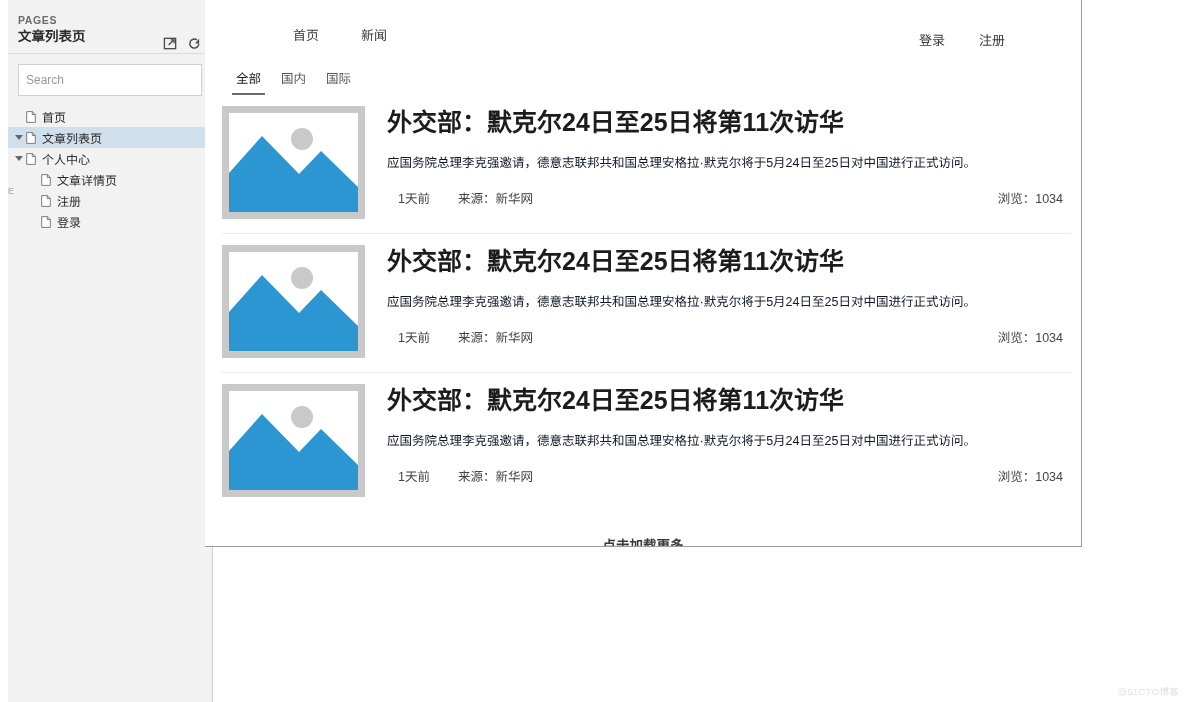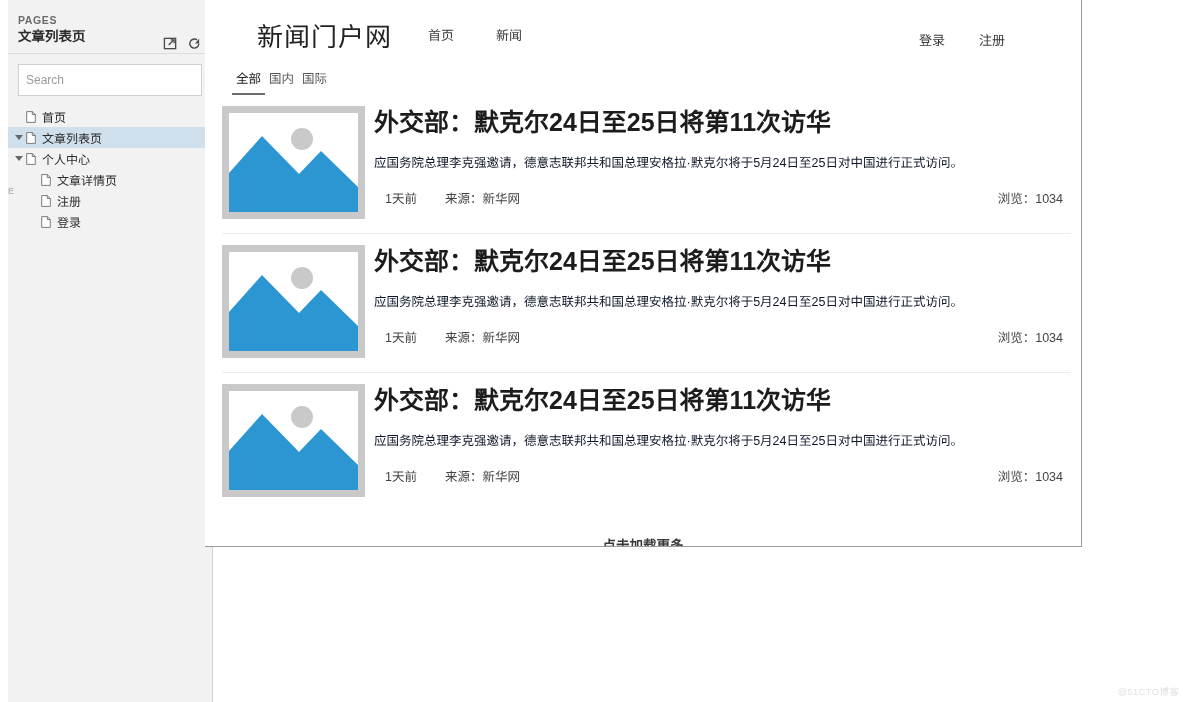--- a/index.html
+++ b/index.html
@@ -176,21 +176,21 @@
   #auth-nav .auth-item {
     font-size: 13px;
     color: #3a3a3a;
     cursor: pointer;
     white-space: nowrap;
   }
 
   
   #tabs {
     display: flex;
-    gap: 0;
+    gap: 12px;
     padding-left: 27px;
     margin-top: -2px;
   }
   .tab {
     font-size: 12.5px;
     color: #555;
     padding: 2px 4px 6px 4px;
     cursor: pointer;
     white-space: nowrap;
     border-bottom: 2px solid transparent;
@@ -228,21 +228,21 @@
     width: 100%;
     height: 100%;
     background: #ffffff;
     position: relative;
     overflow: hidden;
   }
   .thumb-svg { display: block; width: 100%; height: 100%; }
 
   .article-body {
     flex: 1;
-    padding-left: 9px;
+    padding-left: 22px;
     min-width: 0;
   }
   .article-title {
     font-size: 25px;
     font-weight: bold;
     color: #1c1c1c;
     line-height: 32px;
     letter-spacing: 0px;
     white-space: nowrap;
   }
@@ -380,21 +380,20 @@
         <span class="tree-label">登录</span>
       </div>
     </div>
 
   <div class="edge-letter">E</div>
 </div>
 
 <div id="canvas">
 
   <div id="site-header">
-    <div id="logo">新闻门户网</div>
     <nav id="main-nav">
         <div class="nav-item">首页</div>
         <div class="nav-item">新闻</div>
       </nav>
     <div id="auth-nav">
         <div class="auth-item">登录</div>
         <div class="auth-item">注册</div>
       </div>
   </div>
 

